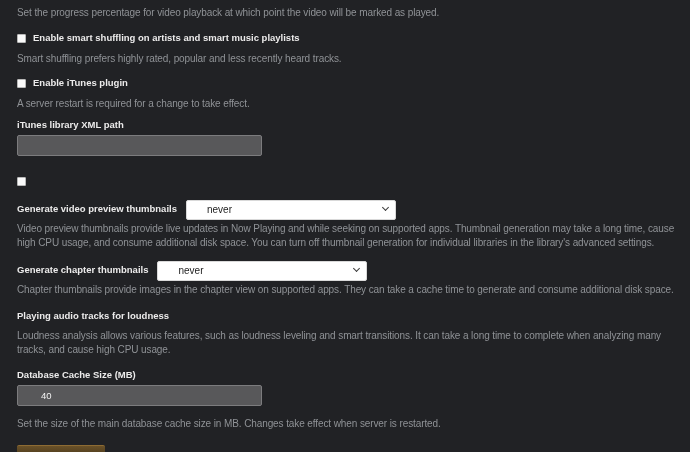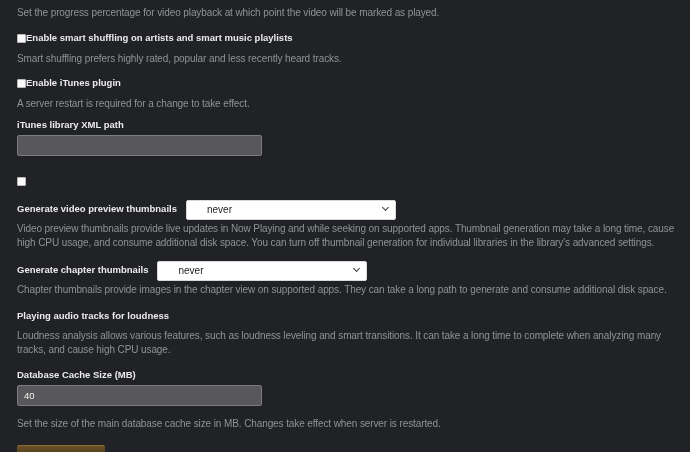--- a/index.html
+++ b/index.html
@@ -17,37 +17,37 @@
     line-height: 14px;
     letter-spacing: -0.1px;
     max-width: 658px;
   }
   .field-label, .check-label {
     color: #ecebeb;
     font-size: 9.5px;
     line-height: 14px;
     font-weight: 700;
   }
-  .check-row { display: flex; align-items: center; height: 14px; cursor: pointer; }
+  .check-row { display: flex; align-items: center; gap: 7px; height: 14px; cursor: pointer; }
   .checkbox {
     width: 9px; height: 9px;
     background: #fafafa;
     border: 1px solid #b9b9b9;
     border-radius: 1px;
     flex: 0 0 auto;
   }
   .text-input {
     display: block;
     width: 245px; height: 21px;
     background: #58585a;
     border: 1px solid #7c7c7e;
     border-radius: 2px;
     color: #f2f2f2;
     font-size: 9.5px;
-    padding: 0 6px;
+    padding: 0 23px;
     font-family: inherit;
     outline: none;
   }
   .select-row { display: flex; align-items: center; gap: 9px; height: 20px; }
   .select-wrap { position: relative; display: inline-block; height: 20px; }
   select {
     appearance: none; -webkit-appearance: none; -moz-appearance: none;
     width: 210px; height: 20px;
     background: #ffffff;
     color: #1c1c1c;
@@ -117,21 +117,21 @@
 
   <div class="select-row" style="margin-top:10px">
     <span class="field-label">Generate chapter thumbnails</span>
     <span class="select-wrap">
       <select>
         <option>never</option>
       </select>
       <span class="chevron"></span>
     </span>
   </div>
-  <p class="desc" style="margin-top:3px">Chapter thumbnails provide images in the chapter view on supported apps. They can take a long path to generate and consume additional disk space.</p>
+  <p class="desc" style="margin-top:3px">Chapter thumbnails provide images in the chapter view on supported apps. They can take a cache time to generate and consume additional disk space.</p>
 
   <div class="select-row" style="margin-top:9px">
     <span class="field-label">Playing audio tracks for loudness</span>
   </div>
   <p class="desc" style="margin-top:3px">Loudness analysis allows various features, such as loudness leveling and smart transitions. It can take a long time to complete when analyzing many tracks, and cause high CPU usage.</p>
 
   <div class="field-label" style="margin-top:11px">Database Cache Size (MB)</div>
   <input class="text-input" style="margin-top: 3px;" type="text" value="40">
   <p class="desc" style="margin-top:11px">Set the size of the main database cache size in MB. Changes take effect when server is restarted.</p>
 

